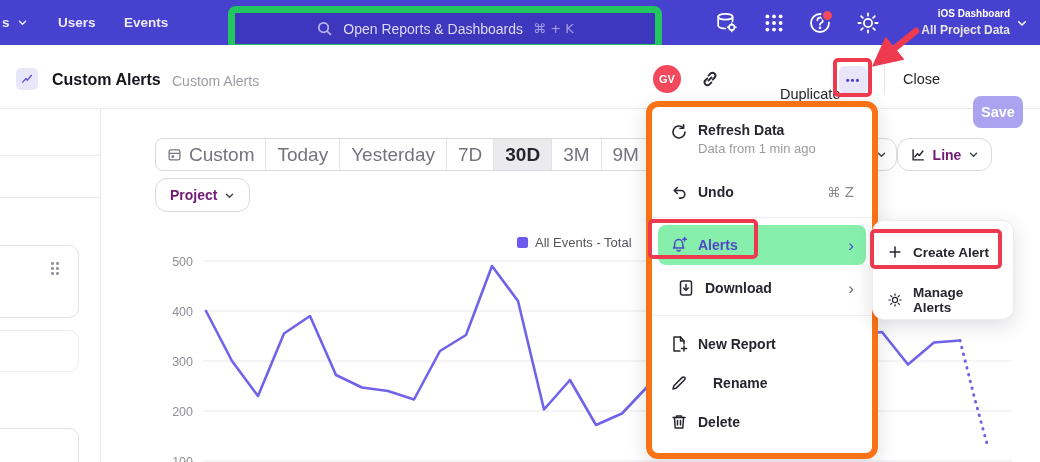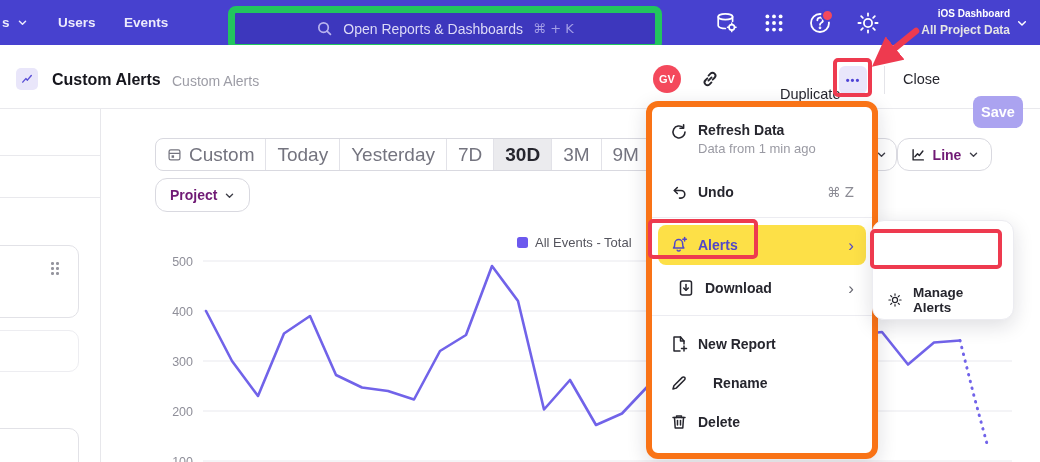--- a/index.html
+++ b/index.html
@@ -71,21 +71,21 @@
   .menu{position:absolute;left:646px;top:101px;width:220px;height:346px;background:#fff;border:6px solid #f97316;
         border-radius:12px;box-shadow:0 6px 20px rgba(20,20,40,.14);z-index:30;}
   .menu-item{position:absolute;left:0;right:0;display:flex;align-items:center;padding:0 18px;gap:10px;
              color:#26262e;font-size:14px;font-weight:600;cursor:pointer;}
   .menu-item .ic{width:18px;height:18px;flex:0 0 18px;}
   .menu-item .right{margin-left:auto;}
   .menu-sub{font-size:13px;font-weight:400;color:#9a9aa3;margin-top:3px;}
   .menu-divider{position:absolute;left:0;right:0;height:1px;background:#ececf1;}
   .shortcut-key{font-size:13.5px;font-weight:400;color:#8c8c95;}
   .chev-right{font-size:17px;font-weight:400;color:#6a6a74;line-height:1;}
-  .mi-alerts{left:6px !important;right:6px !important;border-radius:8px;background:#fde047;color:#5247c9;padding:0 12px;}
+  .mi-alerts{left:6px !important;right:6px !important;border-radius:8px;background:#86efac;color:#5247c9;padding:0 12px;}
   .mi-alerts .chev-right{color:#5247c9;}
 
   .submenu{position:absolute;left:872px;top:220px;width:140px;height:98px;background:#fff;border:1px solid #ececf1;
            border-radius:12px;box-shadow:0 6px 20px rgba(20,20,40,.14);z-index:31;}
   .submenu .menu-item{padding:0 14px;font-size:13.5px;}
   .submenu .ic{width:16px;height:16px;flex:0 0 16px;}
 
   
   .annot{position:absolute;border:4px solid var(--annot-red,#ee3a4f);border-radius:5px;z-index:40;pointer-events:none;}
   .annot-arrow{position:absolute;z-index:40;pointer-events:none;}
@@ -364,20 +364,27 @@
           <path d="M6.5 4.5V3h5v1.5"></path>
           <path d="M4.5 4.5l.7 10.5h7.6l.7-10.5"></path>
           <line x1="7.5" y1="7.5" x2="7.5" y2="12"></line>
           <line x1="10.5" y1="7.5" x2="10.5" y2="12"></line>
         </svg>
       <span>Delete</span>
     </div>
   </div>
 
   <div class="submenu">
+    <div class="menu-item" style="top:12px;height:38px;">
+      <svg class="ic" viewBox="0 0 18 18" fill="none" stroke="currentColor" stroke-width="1.7" stroke-linecap="round">
+          <line x1="9" y1="3.5" x2="9" y2="14.5"></line>
+          <line x1="3.5" y1="9" x2="14.5" y2="9"></line>
+        </svg>
+      <span>Create Alert</span>
+    </div>
     <div class="menu-item" style="top:60px;height:38px;">
       <svg class="ic" viewBox="0 0 20 20" fill="none" stroke="currentColor" stroke-width="1.5" stroke-linecap="round">
           <circle cx="10" cy="10" r="3.2"></circle>
           <line x1="10" y1="2.4" x2="10" y2="4.2"></line>
           <line x1="10" y1="15.8" x2="10" y2="17.6"></line>
           <line x1="2.4" y1="10" x2="4.2" y2="10"></line>
           <line x1="15.8" y1="10" x2="17.6" y2="10"></line>
           <line x1="4.6" y1="4.6" x2="5.9" y2="5.9"></line>
           <line x1="14.1" y1="14.1" x2="15.4" y2="15.4"></line>
           <line x1="4.6" y1="15.4" x2="5.9" y2="14.1"></line>

